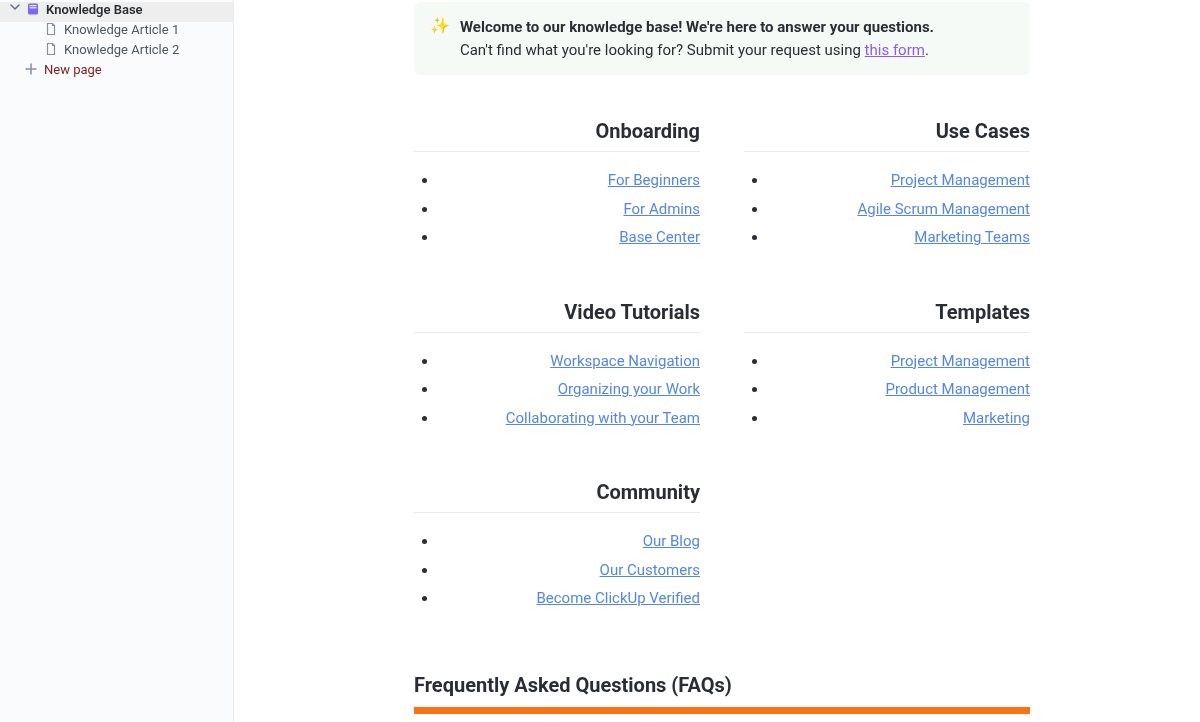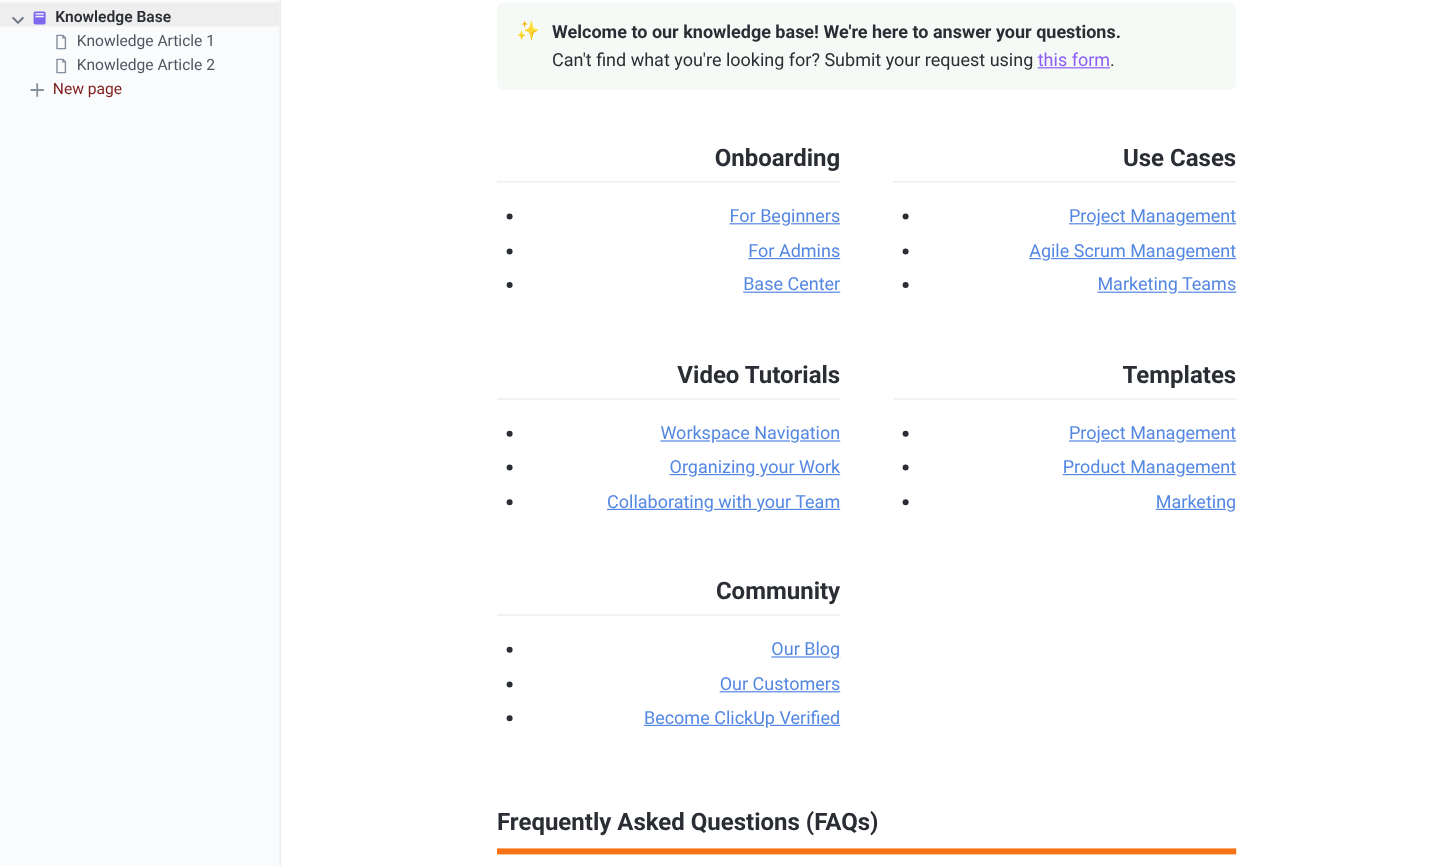--- a/index.html
+++ b/index.html
@@ -21,21 +21,21 @@
     .sidebar {
       width: 234px;
       background: #fafbfc;
       border-right: 1px solid #e8eaed;
       padding-top: 2px;
     }
     
     .sidebar-item {
       height: 20px;
       display: flex;
-      align-items: flex-end;
+      align-items: flex-start;
       padding-left: 10px;
       padding-right: 16px;
       cursor: pointer;
       font-size: 13px;
       gap: 6px;
     }
     
     .sidebar-item.root {
       background: #eeeeee;
       font-weight: 600;
@@ -158,21 +158,21 @@
     .section-link {
       color: #5487e2;
       text-decoration: underline;
     }
     
     .faq-heading {
       font-size: 20px;
       font-weight: 700;
       color: #2a2e34;
       padding-bottom: 10px;
-      border-bottom: 5px solid #f97316;
+      border-bottom: 7px solid #f97316;
       margin-bottom: 14px;
     }
     
     .faq-item {
       display: flex;
       align-items: center;
       gap: 10px;
       padding: 5px 0;
       cursor: pointer;
     }

